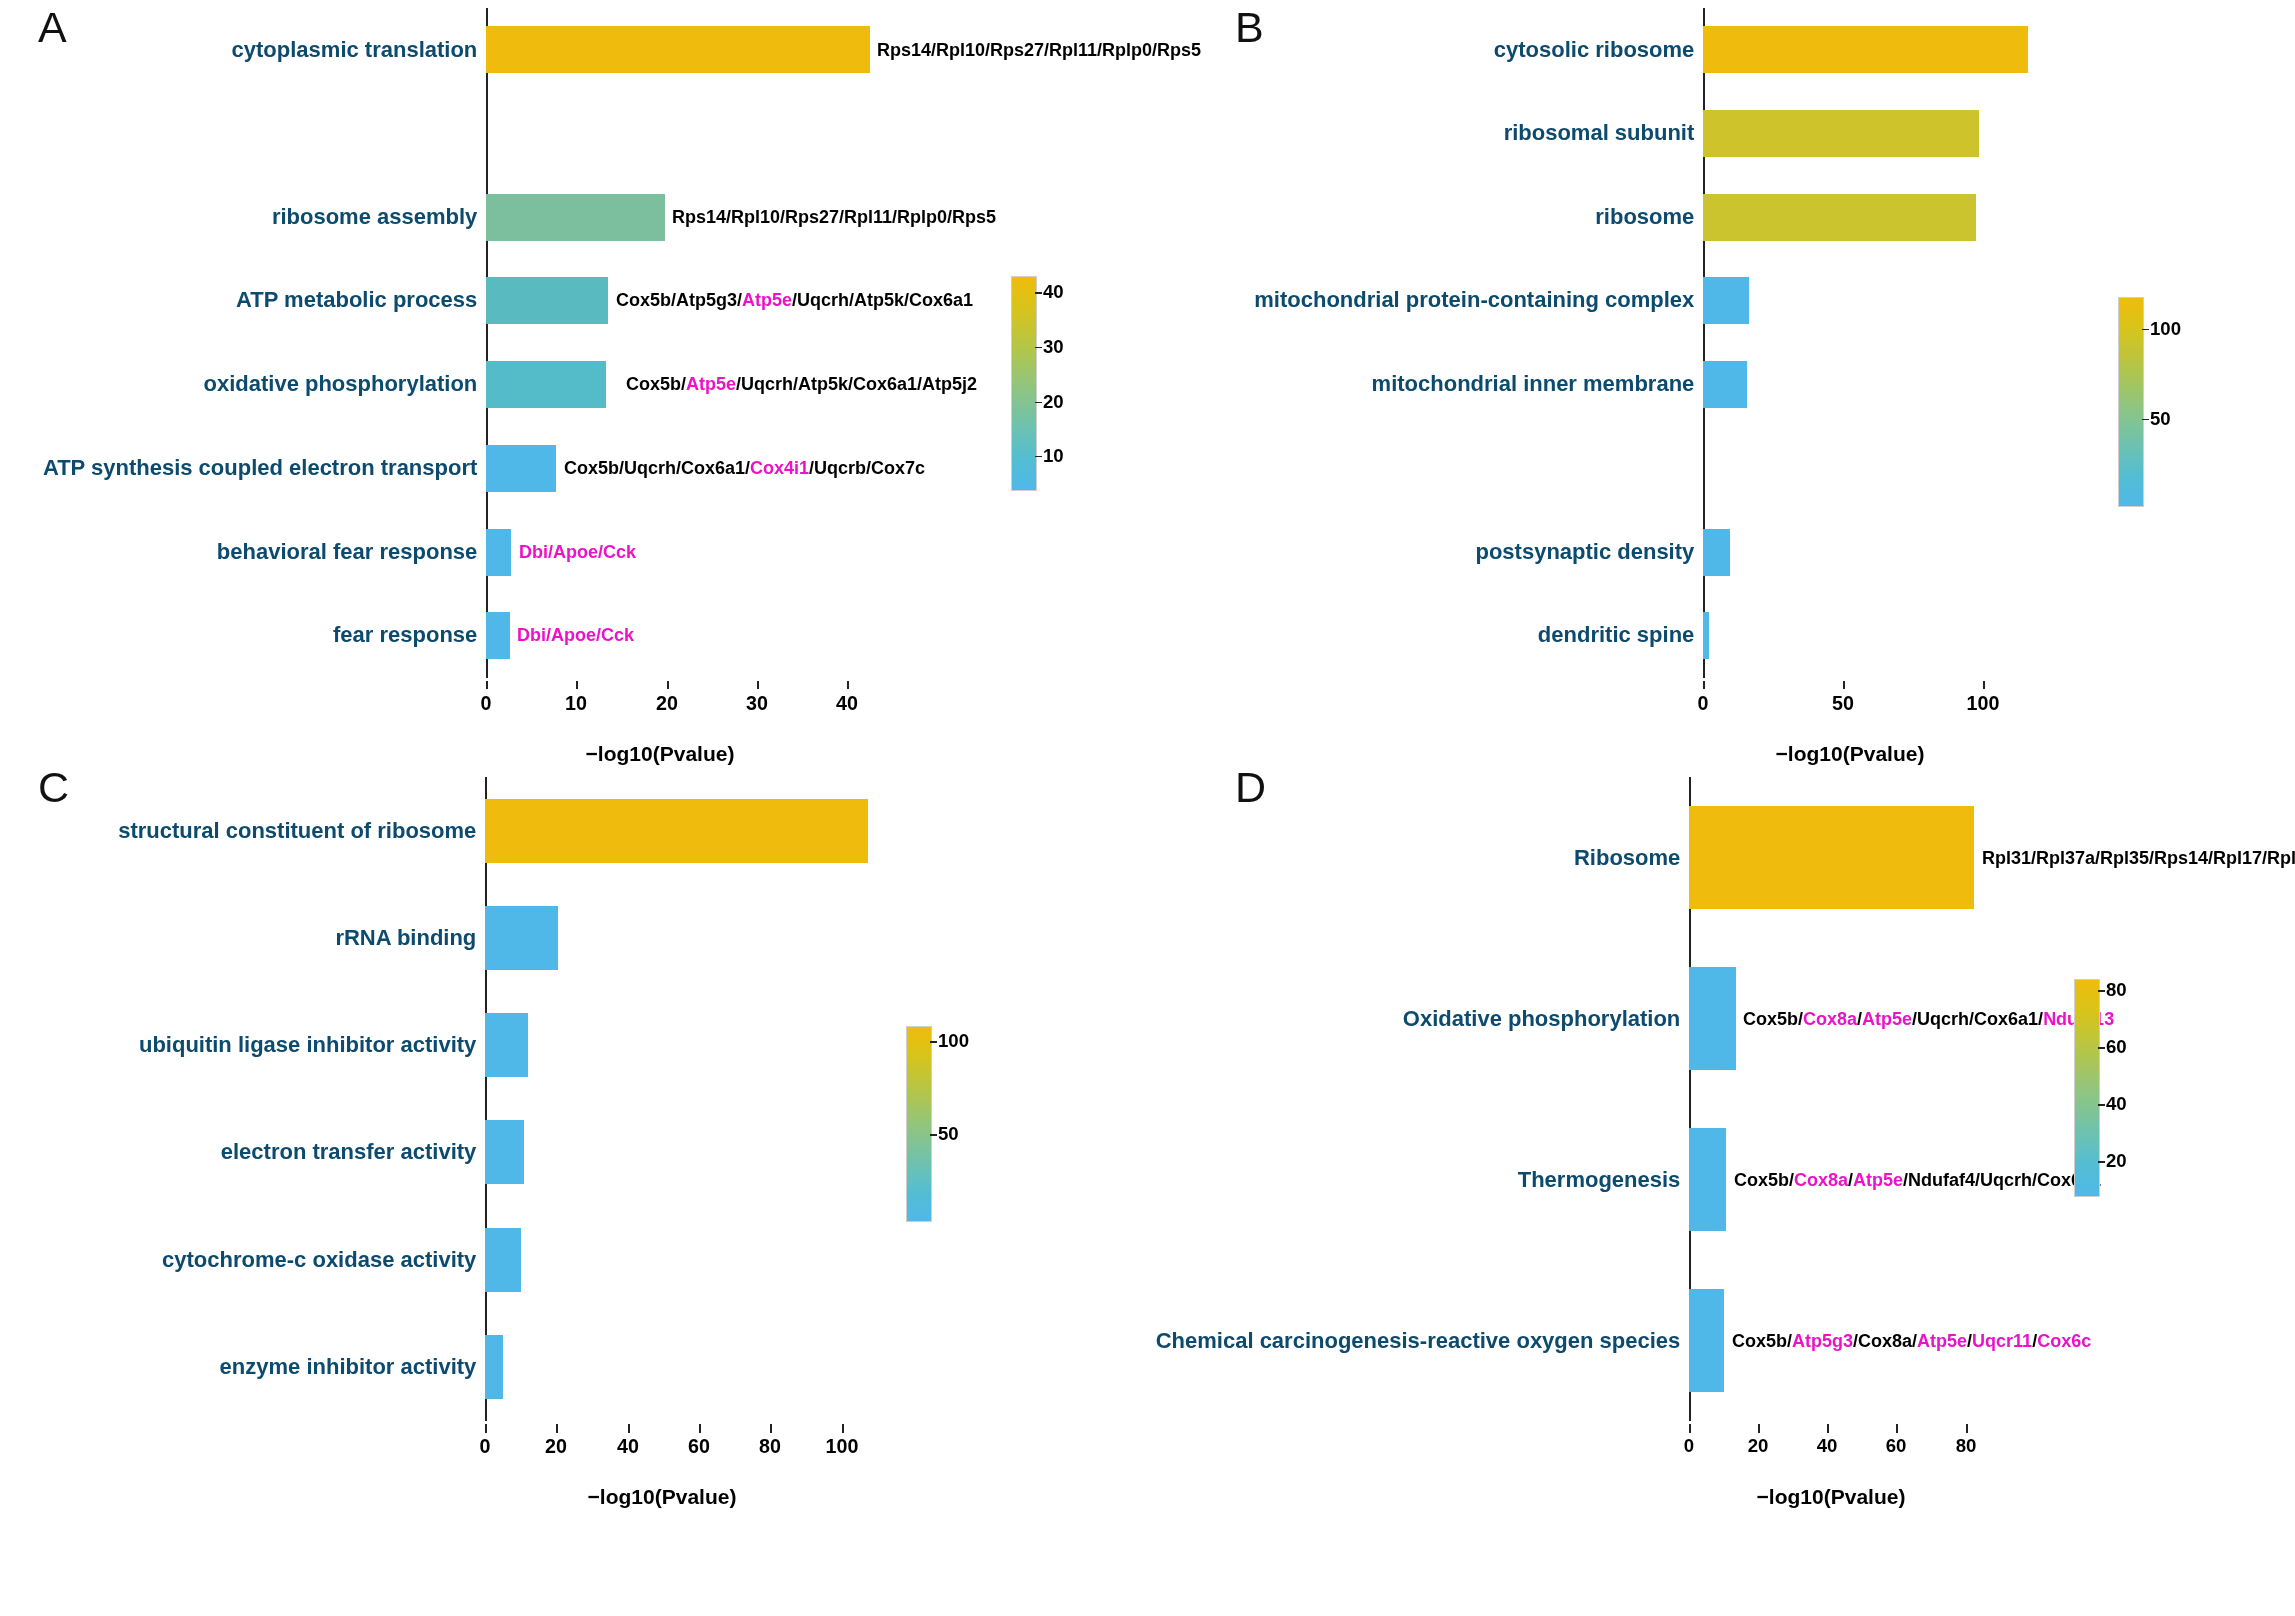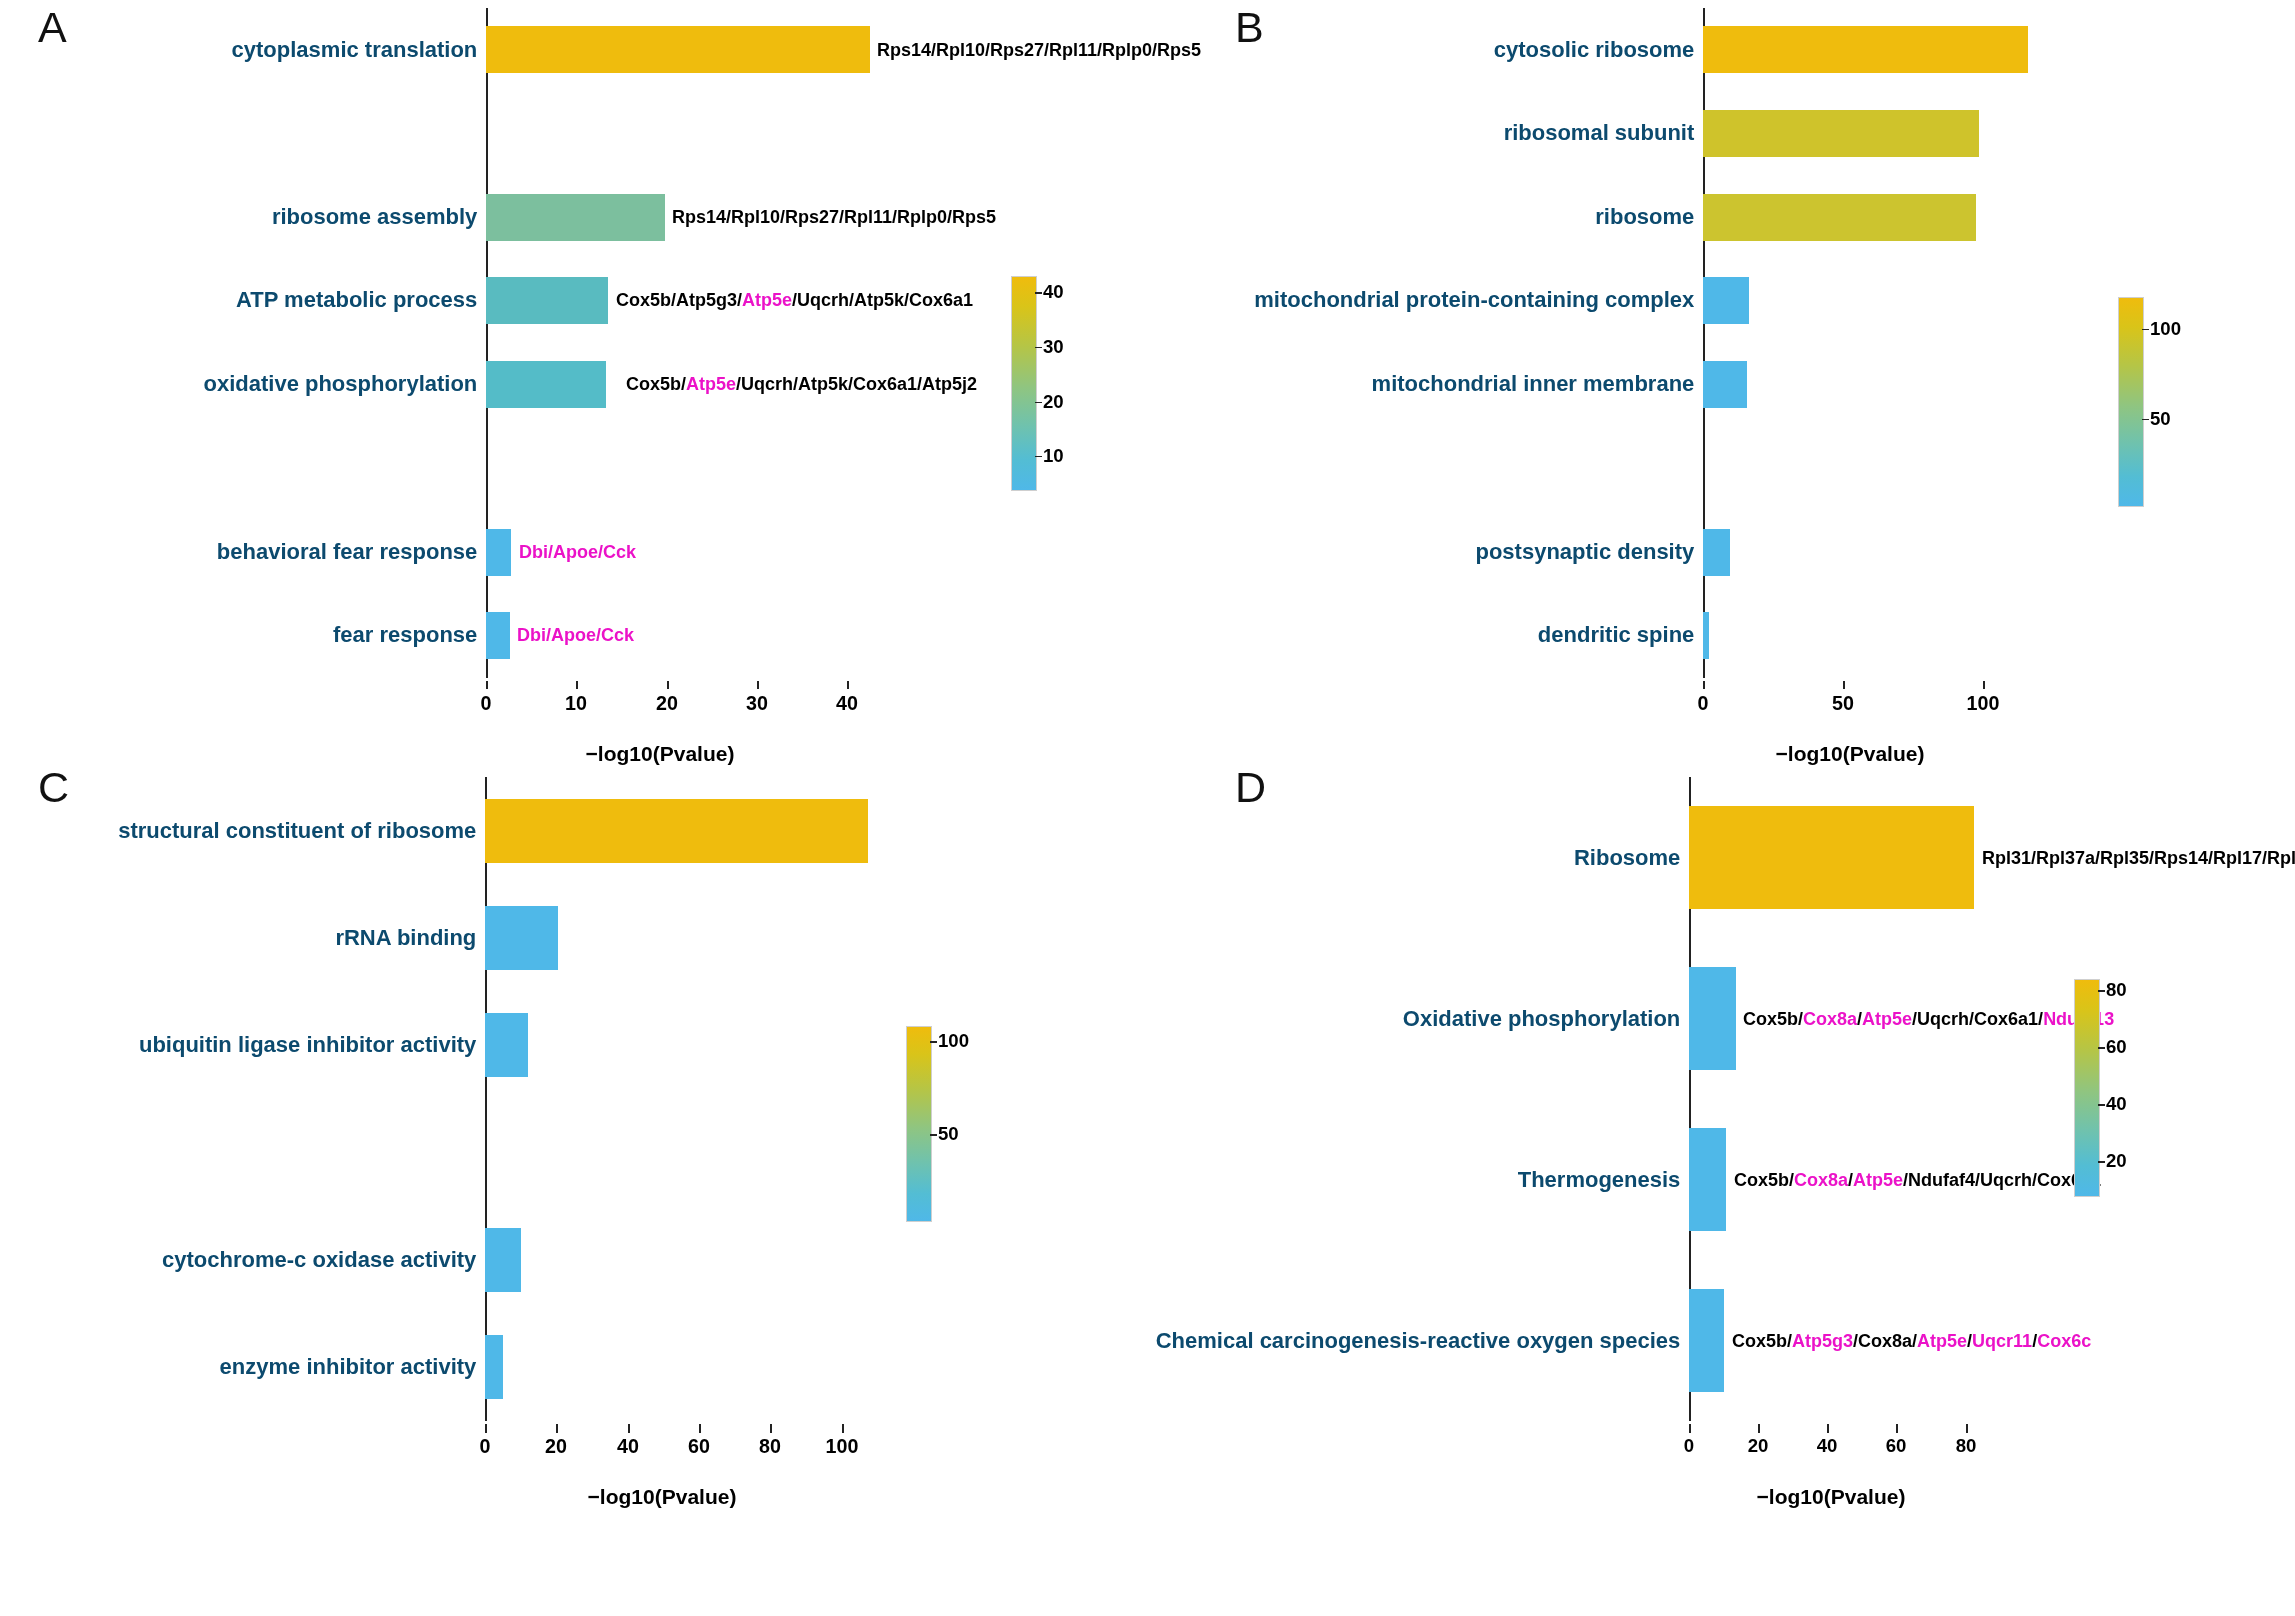--- a/index.html
+++ b/index.html
@@ -83,20 +83,25 @@
         </div>
         <div class="row" style="top: 269px; height: 47px; width: 415px; text-decoration: underline;">
           <div class="bar" style="width: 122px; background: rgb(89, 187, 192);"></div>
           <div class="cat-label">ATP metabolic process</div>
           <div class="gene-label" style="left: 130px;"><span>Cox5b/Atp5g3/</span><span class="hl">Atp5e</span><span>/Uqcrh/Atp5k/Cox6a1</span></div>
         </div>
         <div class="row" style="top: 353px; height: 47px; width: 415px;">
           <div class="bar" style="width: 120px; background: rgb(84, 188, 200);"></div>
           <div class="cat-label">oxidative phosphorylation</div>
           <div class="gene-label" style="left: 140px;"><span>Cox5b/</span><span class="hl">Atp5e</span><span>/Uqcrh/Atp5k/Cox6a1/Atp5j2</span></div>
+        </div>
+        <div class="row" style="top: 437px; height: 47px; width: 415px;">
+          <div class="bar" style="width: 70px; background: rgb(79, 184, 232);"></div>
+          <div class="cat-label">ATP synthesis coupled electron transport</div>
+          <div class="gene-label" style="left: 78px;"><span>Cox5b/Uqcrh/Cox6a1/</span><span class="hl">Cox4i1</span><span>/Uqcrb/Cox7c</span></div>
         </div>
         <div class="row" style="top: 521px; height: 47px; width: 415px;">
           <div class="bar" style="width: 25px; background: rgb(79, 184, 232);"></div>
           <div class="cat-label">behavioral fear response</div>
           <div class="gene-label" style="left: 33px;"><span class="hl">Dbi/Apoe/Cck</span></div>
         </div>
         <div class="row" style="top: 604px; height: 47px; width: 415px;">
           <div class="bar" style="width: 23.5px; background: rgb(79, 184, 232);"></div>
           <div class="cat-label">fear response</div>
           <div class="gene-label" style="left: 31px;"><span class="hl">Dbi/Apoe/Cck</span></div>
@@ -188,20 +193,24 @@
           <div class="cat-label">structural constituent of ribosome</div>
         </div>
         <div class="row" style="top: 129px; height: 64px; width: 421px;">
           <div class="bar" style="width: 73px; background: rgb(79, 184, 232);"></div>
           <div class="cat-label">rRNA binding</div>
         </div>
         <div class="row" style="top: 236px; height: 64px; width: 421px;">
           <div class="bar" style="width: 43px; background: rgb(79, 184, 232);"></div>
           <div class="cat-label">ubiquitin ligase inhibitor activity</div>
         </div>
+        <div class="row" style="top: 343px; height: 64px; width: 421px;">
+          <div class="bar" style="width: 39px; background: rgb(79, 184, 232);"></div>
+          <div class="cat-label">electron transfer activity</div>
+        </div>
         <div class="row" style="top: 451px; height: 64px; width: 421px;">
           <div class="bar" style="width: 36px; background: rgb(79, 184, 232);"></div>
           <div class="cat-label">cytochrome-c oxidase activity</div>
         </div>
         <div class="row" style="top: 558px; height: 64px; width: 421px;">
           <div class="bar" style="width: 18px; background: rgb(79, 184, 232);"></div>
           <div class="cat-label">enzyme inhibitor activity</div>
         </div>
         <div class="xaxis" style="top: 647px; width: 421px; height: 66px;">
           <div class="tick" style="left: 0px;"></div>

